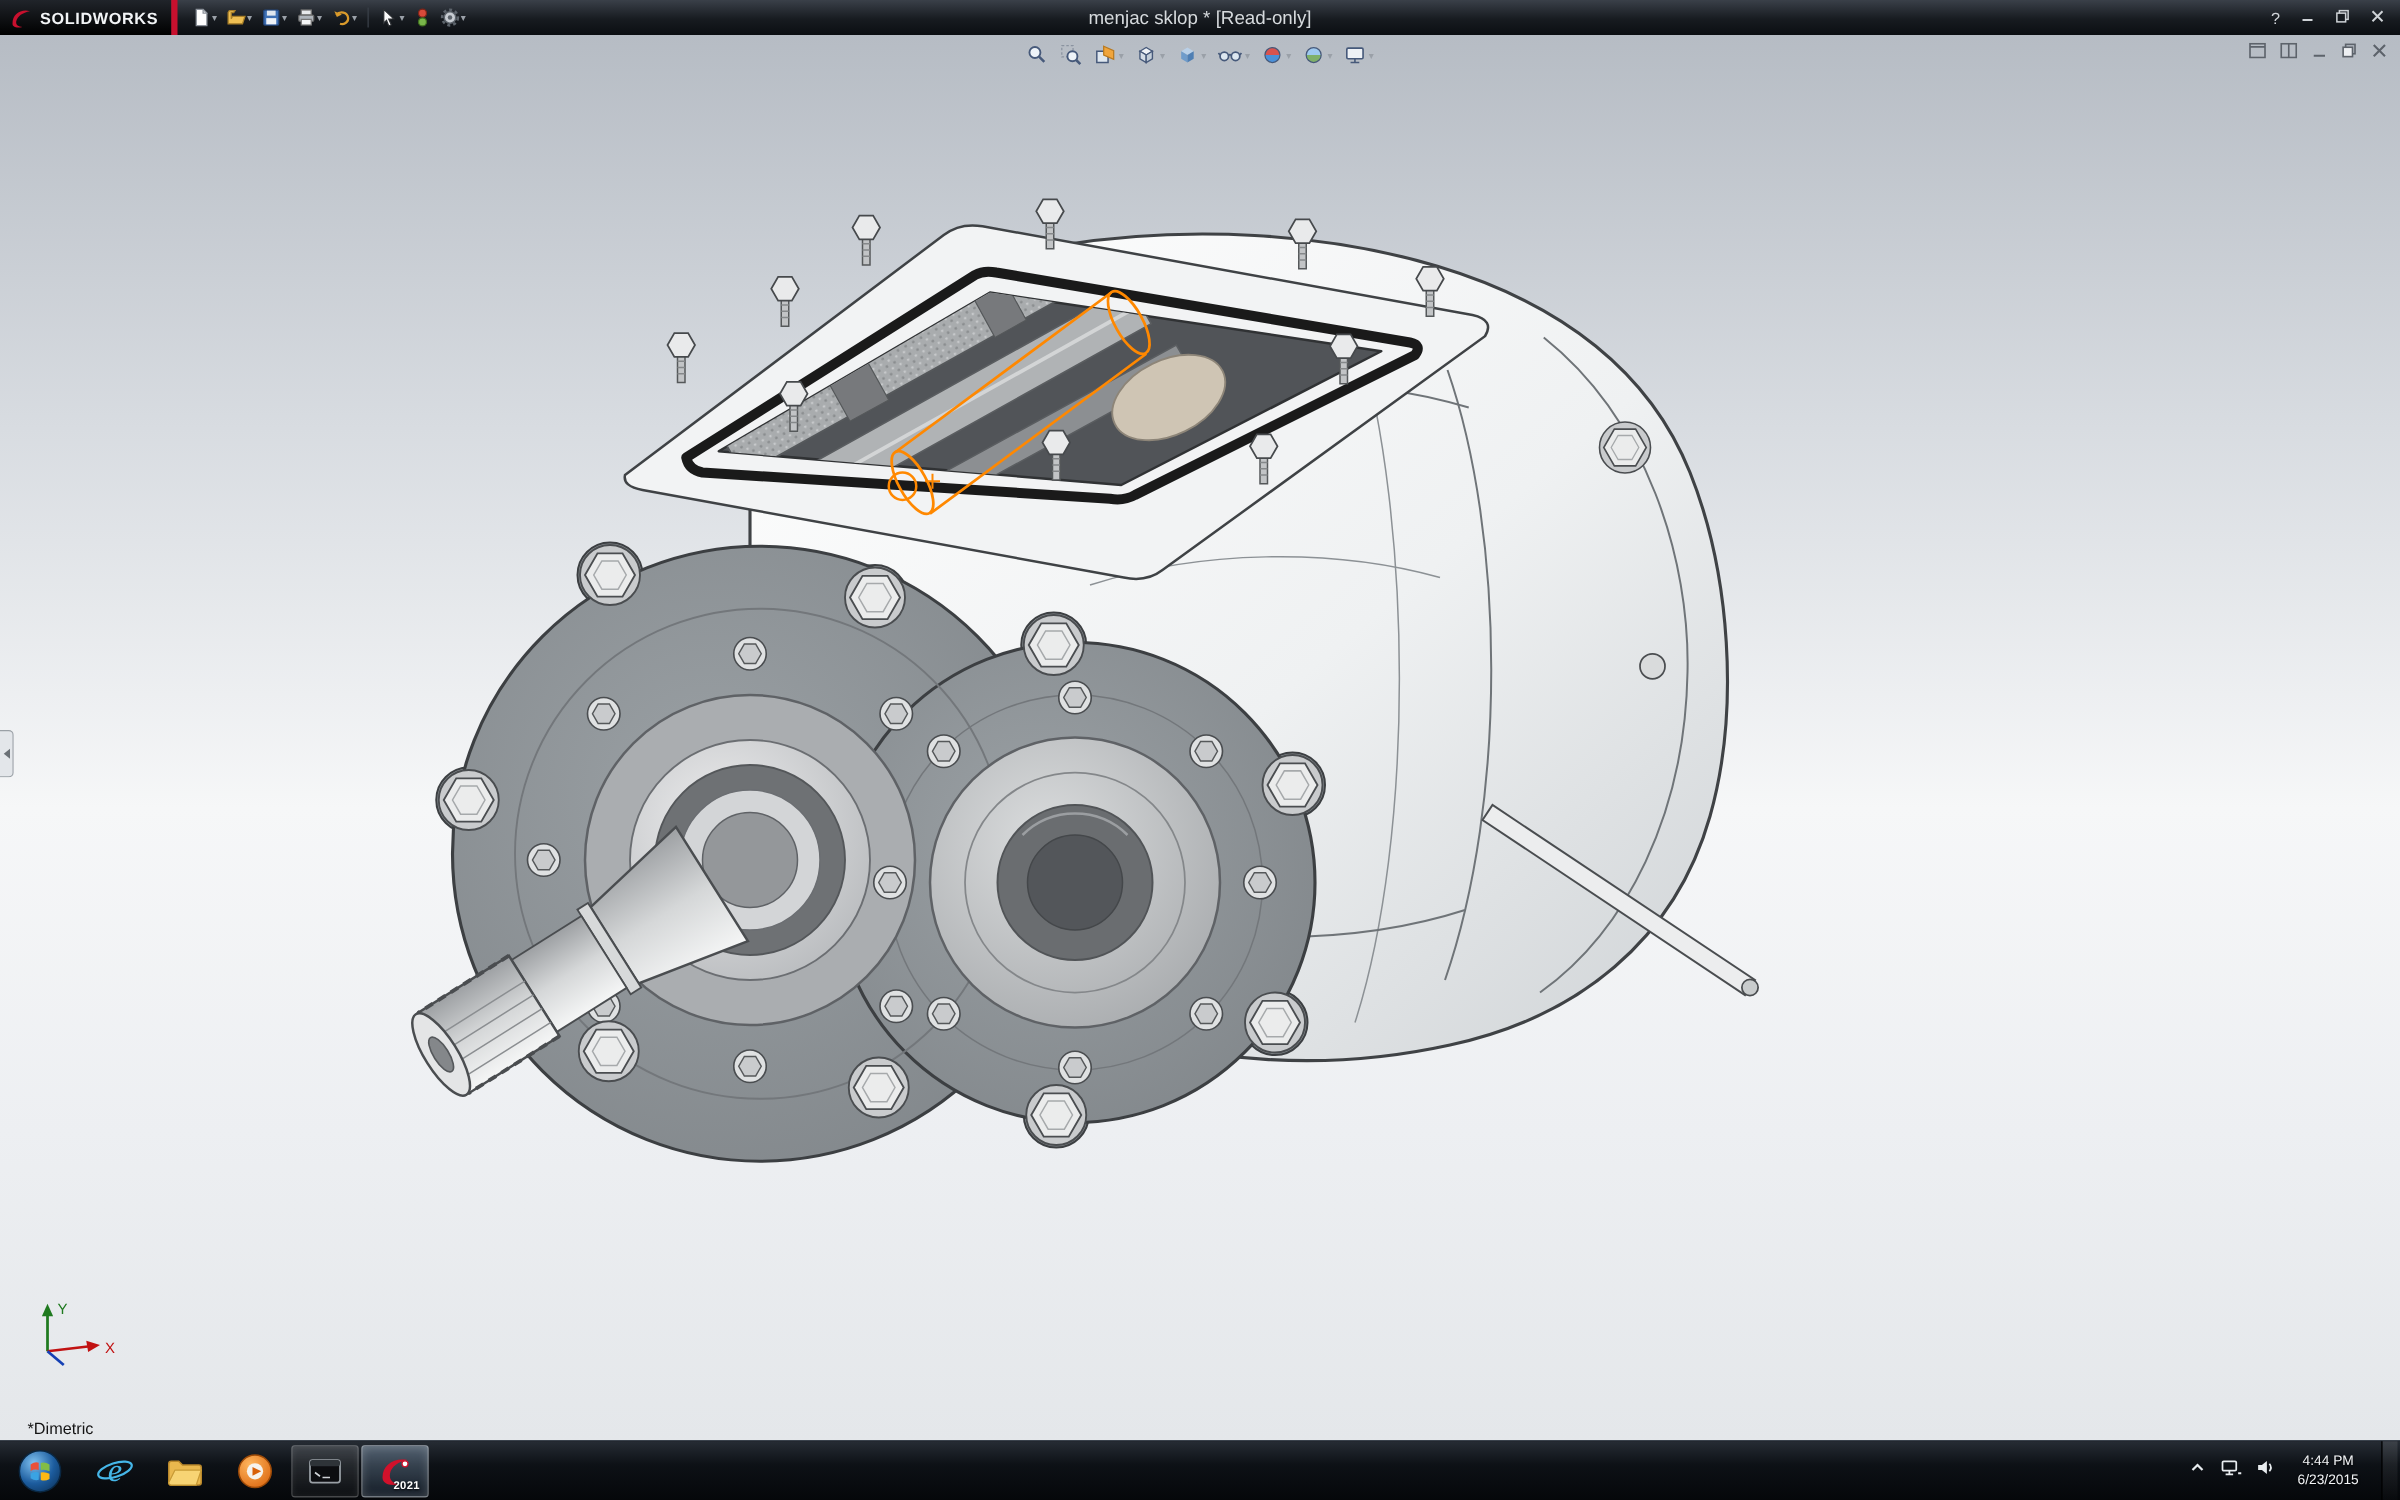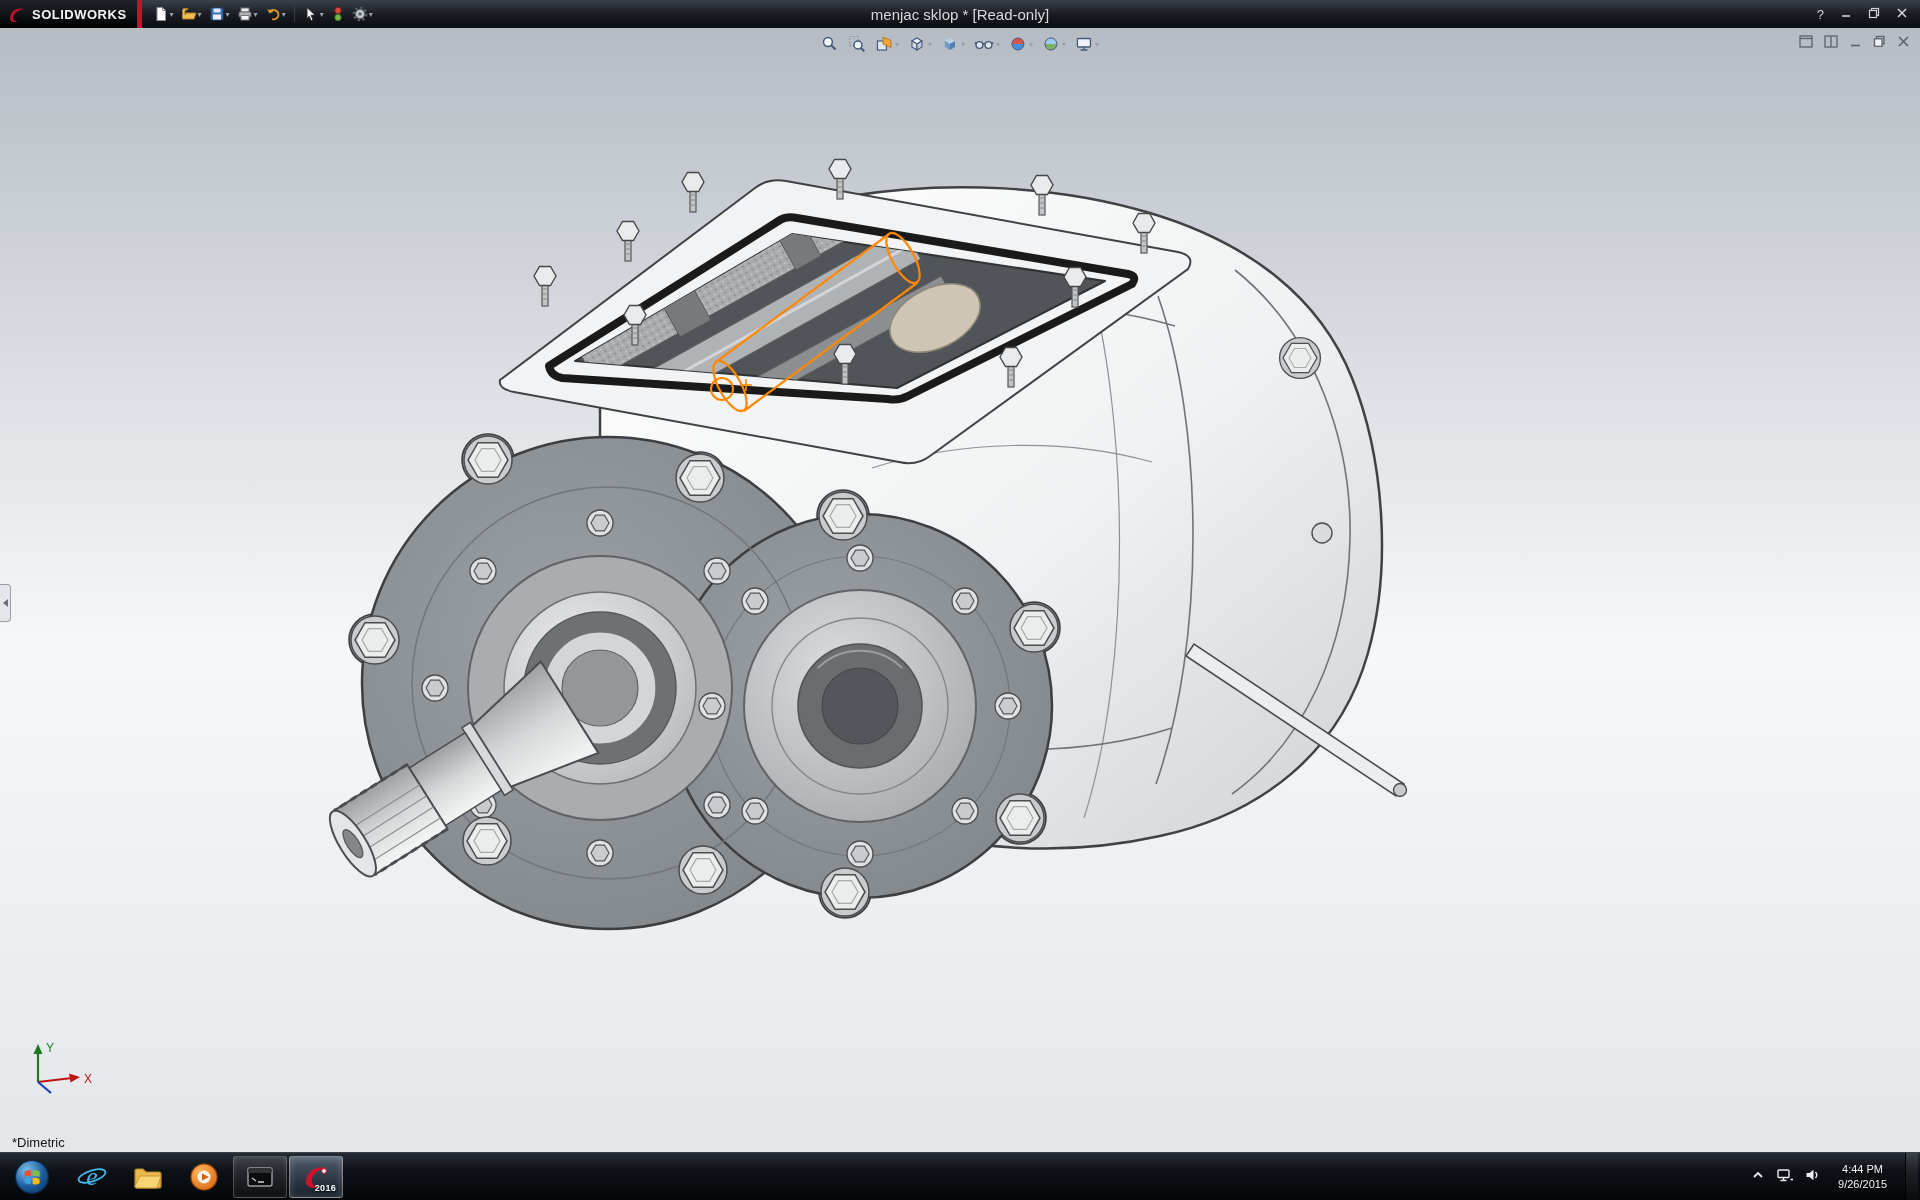--- a/index.html
+++ b/index.html
@@ -32,21 +32,21 @@
   .hu-btn { display:flex; align-items:center; gap:1px; padding:2px 2px; border-radius:3px; }
 
   .doc-controls { position:absolute; top:6px; right:10px; display:flex; align-items:center; gap:11px;
     color:#5d636b; z-index:10; }
 
   .side-tab { position:absolute; left:0; top:556px; width:11px; height:38px; background:#e3e6ea;
     border:1px solid #9aa0a6; border-left:none; border-radius:0 4px 4px 0;
     display:flex; align-items:center; justify-content:center; z-index:10; }
   .side-tab .arrow { width:0; height:0; border-top:4px solid transparent; border-bottom:4px solid transparent; border-right:5px solid #6a7076; }
 
-  .orientation { position:absolute; left:12px; bottom:2px; font-size:13px; color:#141414; z-index:10; }
+  .orientation { position:absolute; left:22px; bottom:2px; font-size:13px; color:#141414; z-index:10; }
   .triad { position:absolute; left:20px; bottom:48px; z-index:10; }
 
   
   .taskbar { position:absolute; bottom:0; left:0; width:1920px; height:48px;
     background:linear-gradient(#262c34,#0d1116 40%,#05070a); border-top:1px solid #3a424c;
     display:flex; align-items:center; z-index:40; }
   .tb-app { width:54px; height:42px; display:flex; align-items:center; justify-content:center;
     border-radius:3px; margin:0 1px; position:relative; }
   .tb-app.start { width:62px; background:none; border:none; }
   .tb-app.running { background:linear-gradient(rgba(255,255,255,.14),rgba(255,255,255,.03));
@@ -509,21 +509,21 @@
         <rect x="3" y="6" width="24" height="5" rx="2" fill="#2e3338"></rect>
         <path d="M7,16 l4,3 M13,20 h6" stroke="#cfd3d7" stroke-width="1.3"></path>
       </svg>
     </div>
 
     <div class="tb-app active">
       <svg width="32" height="32" viewBox="0 0 32 32">
         <path d="M6,21 C6,11 15,5 26,7 C19,8.2 13,12 12,18 C11.2,22.5 14,25.6 19,26.5 C12,28 6,26 6,21 Z" fill="#d1112b"></path>
         <circle cx="24" cy="10" r="2.4" fill="#ffffff" stroke="#d1112b" stroke-width="1"></circle>
       </svg>
-      <span class="sw-badge">2016</span>
+      <span class="sw-badge">2021</span>
     </div>
 
     <div class="tray">
       <span>
         <svg width="16" height="16" viewBox="0 0 16 16">
             <path d="M4,10 L8,6 L12,10" fill="none" stroke="#e8ecef" stroke-width="1.8"></path>
           </svg>
       </span>
       <span>
         <svg width="18" height="16" viewBox="0 0 18 16">
@@ -533,19 +533,19 @@
         </svg>
       </span>
       <span>
         <svg width="16" height="16" viewBox="0 0 16 16">
           <path d="M2.5,6 v4 h3 l4,3.2 V2.8 L5.5,6 Z" fill="#e8ecef"></path>
           <path d="M11.5,5 Q14,8 11.5,11" fill="none" stroke="#e8ecef" stroke-width="1.4"></path>
         </svg>
       </span>
       <div class="clock">
         <div>4:44 PM</div>
-        <div>9/26/2015</div>
+        <div>6/23/2015</div>
       </div>
       <div class="show-desktop"></div>
     </div>
   </div>
 
 </div>
 
 </body></html>

